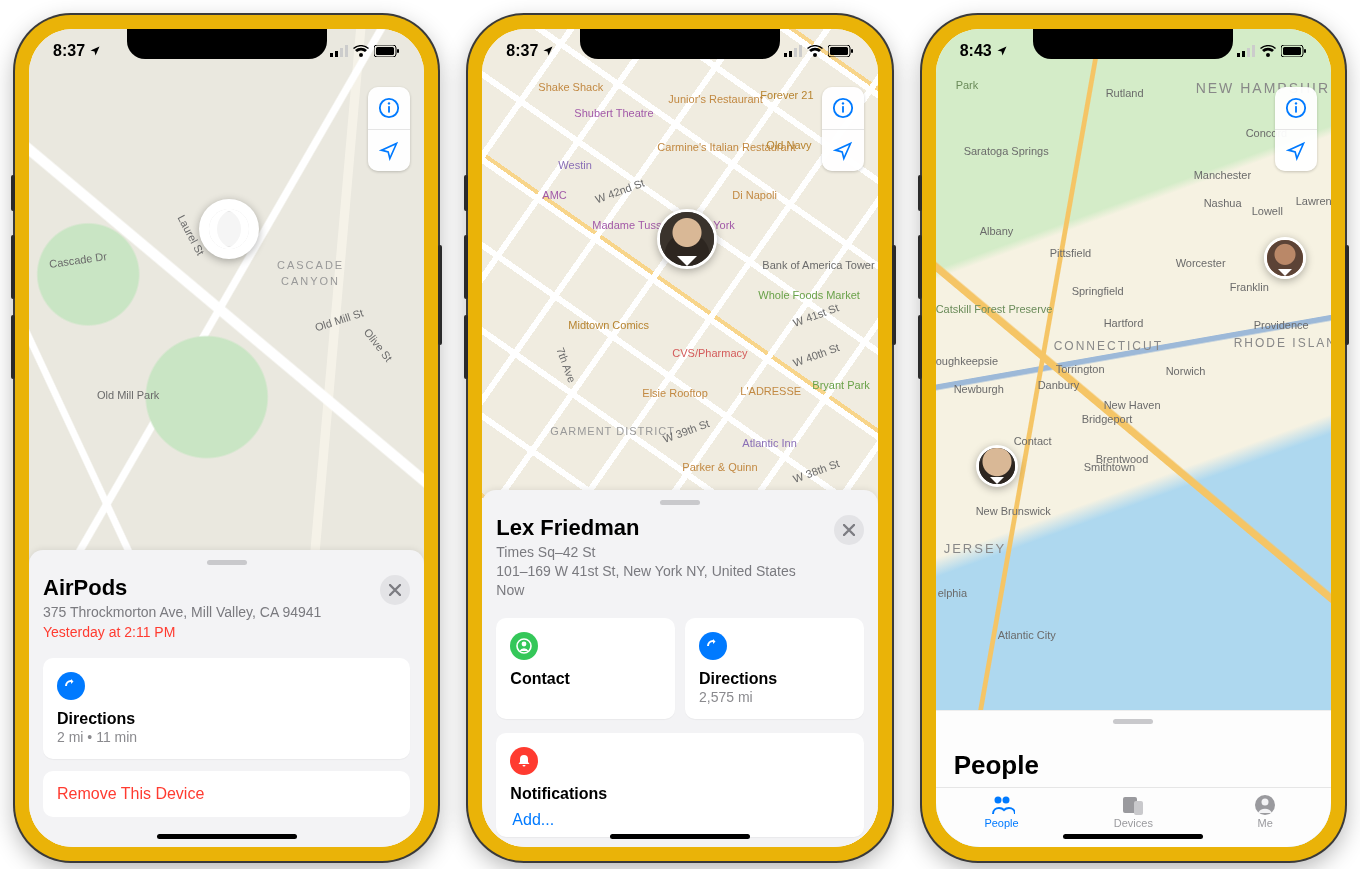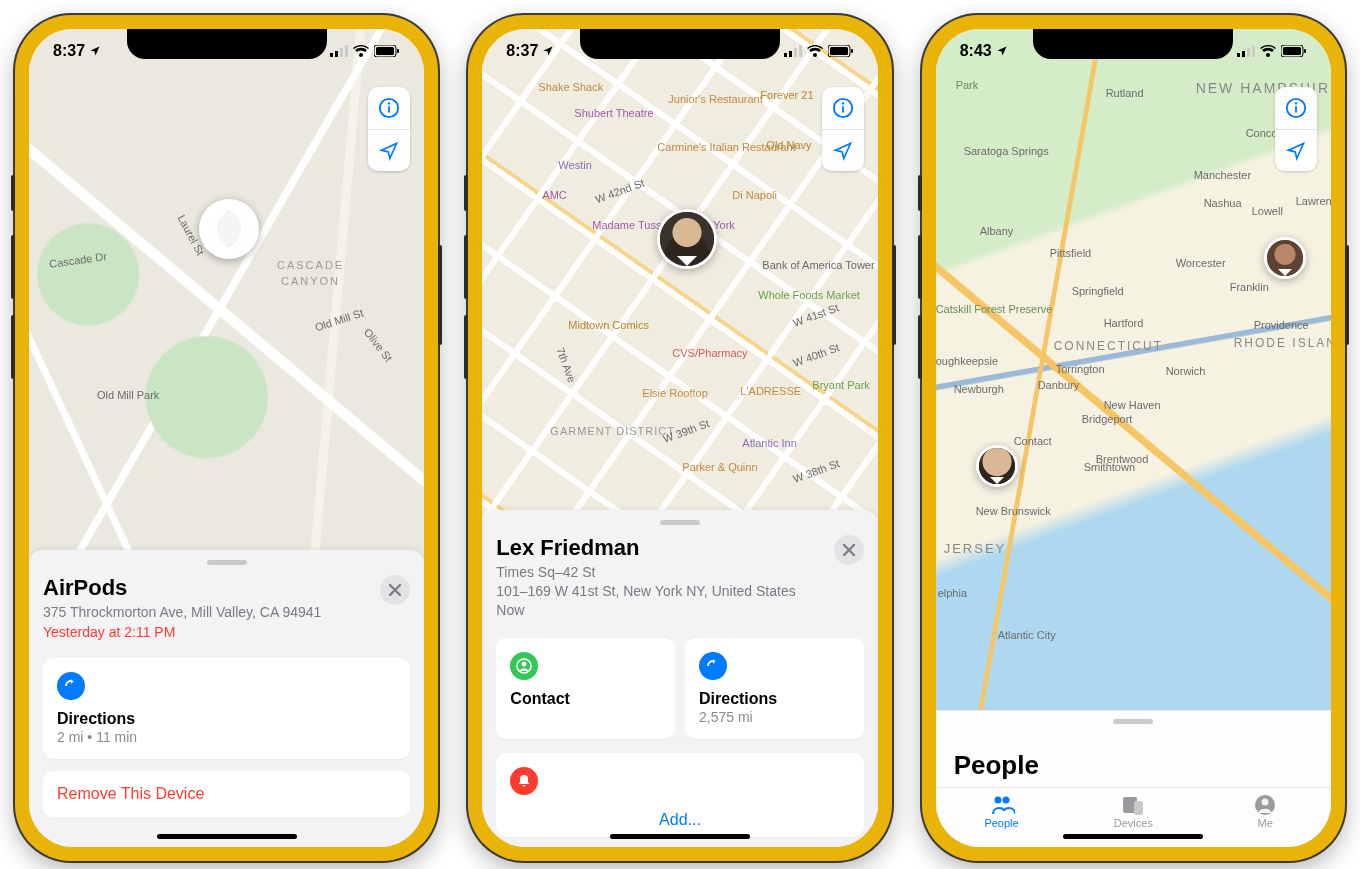--- a/index.html
+++ b/index.html
@@ -148,21 +148,21 @@
   .ic-play { background: #5856d6; }
   .ic-dir { background: #007aff; }
   .ic-contact { background: #34c759; }
   .ic-bell { background: #ff3b30; }
   .card-label { font-size: 16px; font-weight: 700; color: #000; }
   .card-sub { font-size: 14px; color: #8a8a8e; margin-top: 1px; }
   .danger-row {
     margin-top: 12px; background: #fff; border-radius: 10px;
     padding: 14px; color: #ff3b30; font-size: 16px;
   }
-  .add-link { color: #007aff; font-size: 16px; margin-top: 16px; padding: 0 2px; text-align: center; }
+  .add-link { color: #007aff; font-size: 16px; margin-top: 8px; padding: 0 2px; }
 
   .bottom-sheet-floating {
     position: absolute; left: 0; right: 0; bottom: 0;
     background: #fdfdfd; z-index: 25;
     border-top: 1px solid #eee;
   }
   .people-head { padding: 16px 18px 6px; font-size: 26px; font-weight: 800; }
   .tabbar {
     display: flex; border-top: 1px solid #e6e6e6;
     padding: 6px 0 18px;
@@ -393,20 +393,21 @@
           <div class="card-label">Directions</div>
           <div class="card-sub">2,575 mi</div>
         </div>
       </div>
       <div class="card" style="margin-top:14px;padding-bottom:8px">
         <div class="card-icon ic-bell">
           <svg width="14" height="14" viewBox="0 0 14 14">
               <path d="M7 1a4 4 0 00-4 4v3l-1.5 2h11L11 8V5a4 4 0 00-4-4zM5.5 11a1.5 1.5 0 003 0" fill="#fff"></path>
             </svg>
         </div>
+        <div class="card-label">Notifications</div>
         <div class="add-link">Add...</div>
       </div>
     </div>
 
     <div class="home-indicator"></div>
   </div>
 </div>
 
 <div class="phone">
   <span class="side-btn left-1"></span>

